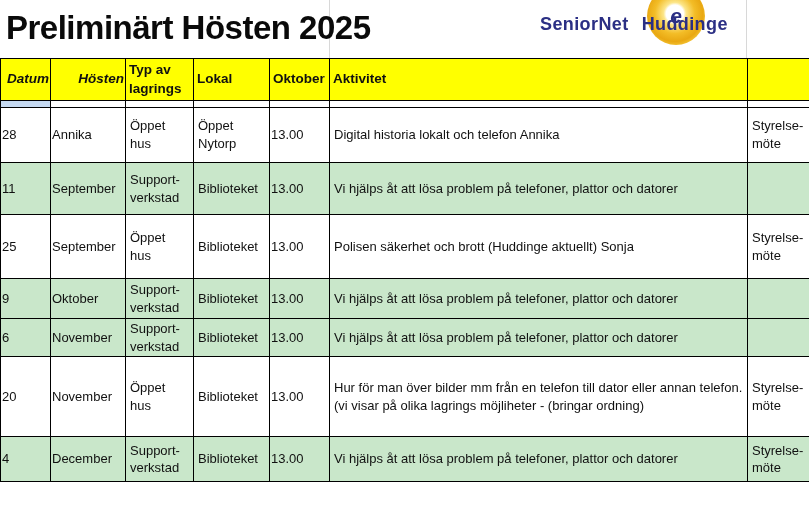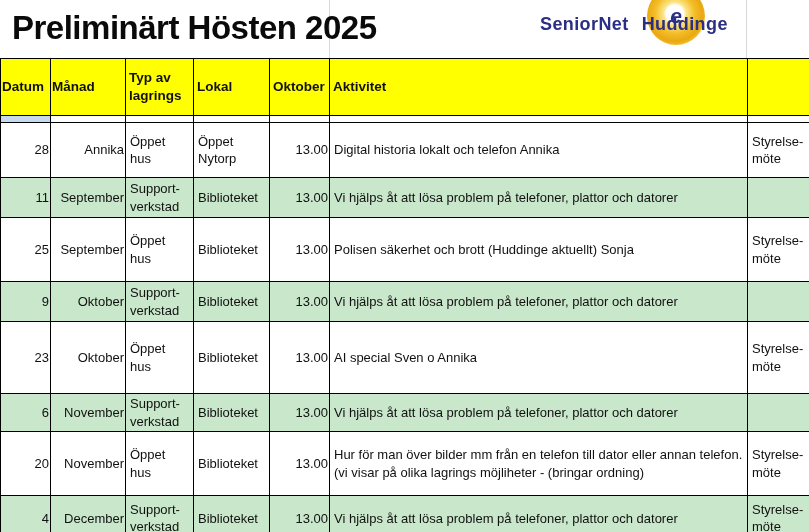--- a/index.html
+++ b/index.html
@@ -4,21 +4,21 @@
 <style>
   * { margin:0; padding:0; box-sizing:border-box; }
   body { font-family:"Liberation Sans", sans-serif; background:#fff; }
   .page {
     position:relative; width:809px; height:532px;
     background:#ffffff; overflow:hidden;
   }
   
   .title-area { position:relative; height:58px; width:809px; background:#fff; }
   .page-title {
-    position:absolute; left:12px; top:9px;
+    position:absolute; left:6px; top:9px;
     font-size:33px; font-weight:700; color:#0a0a0a; letter-spacing:-0.5px;
   }
   .title-gridline {
     position:absolute; top:0; width:1px; height:58px; background:#d8d8d8;
   }
   .gl-1 { left:329px; }
   .gl-2 { left:746px; }
   
   .logo { position:absolute; top:0; left:540px; width:269px; height:56px; }
   .swirl {
@@ -43,23 +43,23 @@
     font-size:13px; color:#111;
   }
   table.schedule td, table.schedule th {
     border:1px solid #000; vertical-align:middle; overflow:hidden;
     line-height:1.35; word-wrap:break-word;
   }
   thead th {
     background:#ffff00; font-weight:700; font-size:13.5px;
     text-align:left; padding:2px 3px;
   }
-  thead th.center { text-align:left; padding:19px 1px; }
+  thead th.center { text-align:right; padding:4px 1px;font-style:italic; }
   td { padding:1px 4px; background:#ffffff; }
-  td.center { text-align:right; padding:1px 1px; }
+  td.center { text-align:left; padding:1px 1px; }
   tr.green td { background:#c9e7ca; }
   tr.spacer td { padding:0; height:7px; }
   td.blue { background:#c5d9f1; }
   td.sel {
     border-left:3px solid #1e6b3e;
     border-top:2px solid #1e6b3e;
     border-bottom:2px solid #1e6b3e;
     margin-left:12px;
   }
 </style>
@@ -87,21 +87,21 @@
         <col style="width:75px">
         <col style="width:68px">
       <col style="width:76px">
         <col style="width:60px">
         <col style="width:418px">
       <col style="width:62px">
     </colgroup>
     <thead>
       <tr style="height:42px">
         <th class="center">Datum</th>
-        <th class="center">Månad</th>
+        <th class="center">Hösten</th>
         <th>Typ av lagrings</th>
         <th>Lokal</th>
         <th>Oktober</th>
         <th>Aktivitet</th>
         <th></th>
       </tr>
     </thead>
     <tbody>
       <tr class="spacer" style="height:7px">
         <td class="blue"></td>
@@ -116,21 +116,21 @@
       <tr style="height:55px">
         <td class="center">28</td>
         <td class="center">Annika</td>
         <td>Öppet hus</td>
         <td>Öppet Nytorp</td>
         <td class="center">13.00</td>
         <td>Digital historia lokalt och telefon Annika</td>
         <td>Styrelse-möte</td>
       </tr>
 
-      <tr class="green" style="height:40px">
+      <tr class="green" style="height:52px">
         <td class="center">11</td>
         <td class="center">September</td>
         <td>Support-verkstad</td>
         <td>Biblioteket</td>
         <td class="center">13.00</td>
         <td>Vi hjälps åt att lösa problem på telefoner, plattor och datorer</td>
         <td></td>
       </tr>
 
       <tr style="height:64px">
@@ -146,41 +146,32 @@
       <tr class="green" style="height:40px">
         <td class="center">9</td>
         <td class="center">Oktober</td>
         <td>Support-verkstad</td>
         <td>Biblioteket</td>
         <td class="center">13.00</td>
         <td>Vi hjälps åt att lösa problem på telefoner, plattor och datorer</td>
         <td></td>
       </tr>
 
-      <tr style="height:72px">
-        <td class="center">23</td>
-        <td class="center">Oktober</td>
-        <td>Öppet hus</td>
-        <td>Biblioteket</td>
-        <td class="center">13.00</td>
-        <td>AI special Sven o Annika</td>
-        <td>Styrelse-möte</td>
-      </tr>
 
       <tr class="green" style="height:38px">
         <td class="center">6</td>
         <td class="center">November</td>
         <td>Support-verkstad</td>
         <td>Biblioteket</td>
         <td class="center">13.00</td>
         <td>Vi hjälps åt att lösa problem på telefoner, plattor och datorer</td>
         <td></td>
       </tr>
 
-      <tr style="height:64px">
+      <tr style="height:80px">
         <td class="center">20</td>
         <td class="center">November</td>
         <td>Öppet hus</td>
         <td>Biblioteket</td>
         <td class="center">13.00</td>
         <td>Hur för man över bilder mm från en telefon till dator eller annan telefon. (vi visar på olika lagrings möjliheter - (bringar ordning)</td>
         <td>Styrelse-möte</td>
       </tr>
 
       <tr class="green" style="height:45px">

